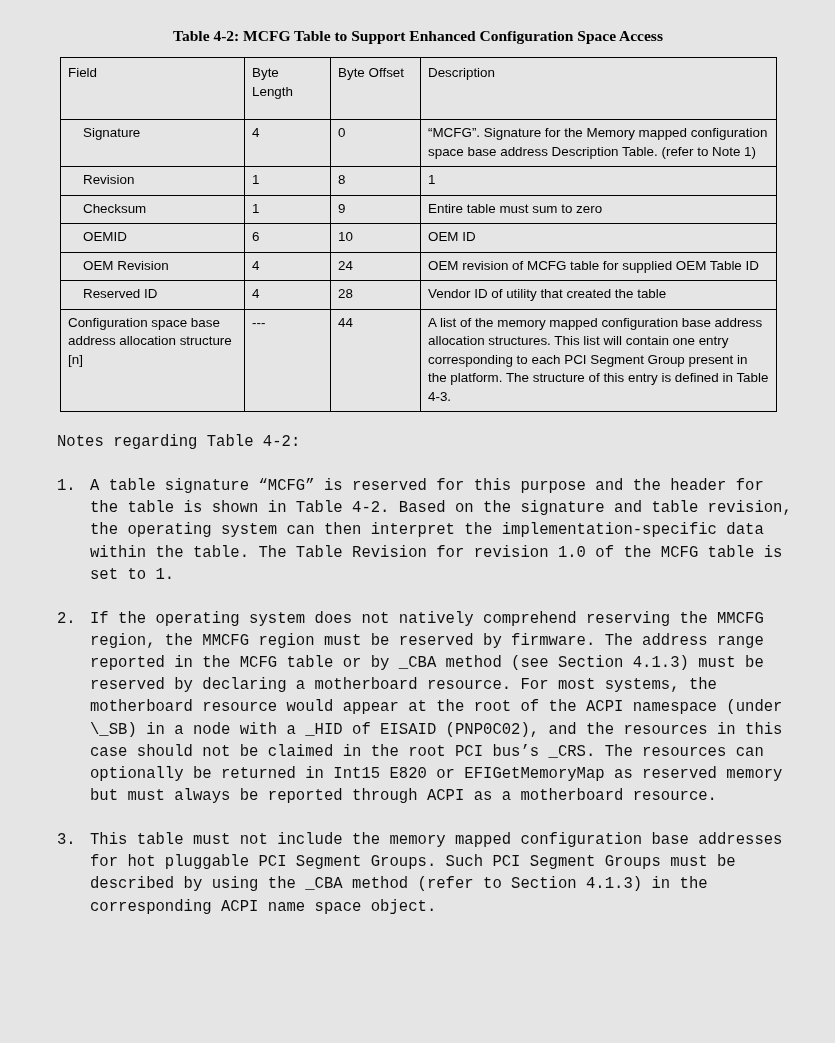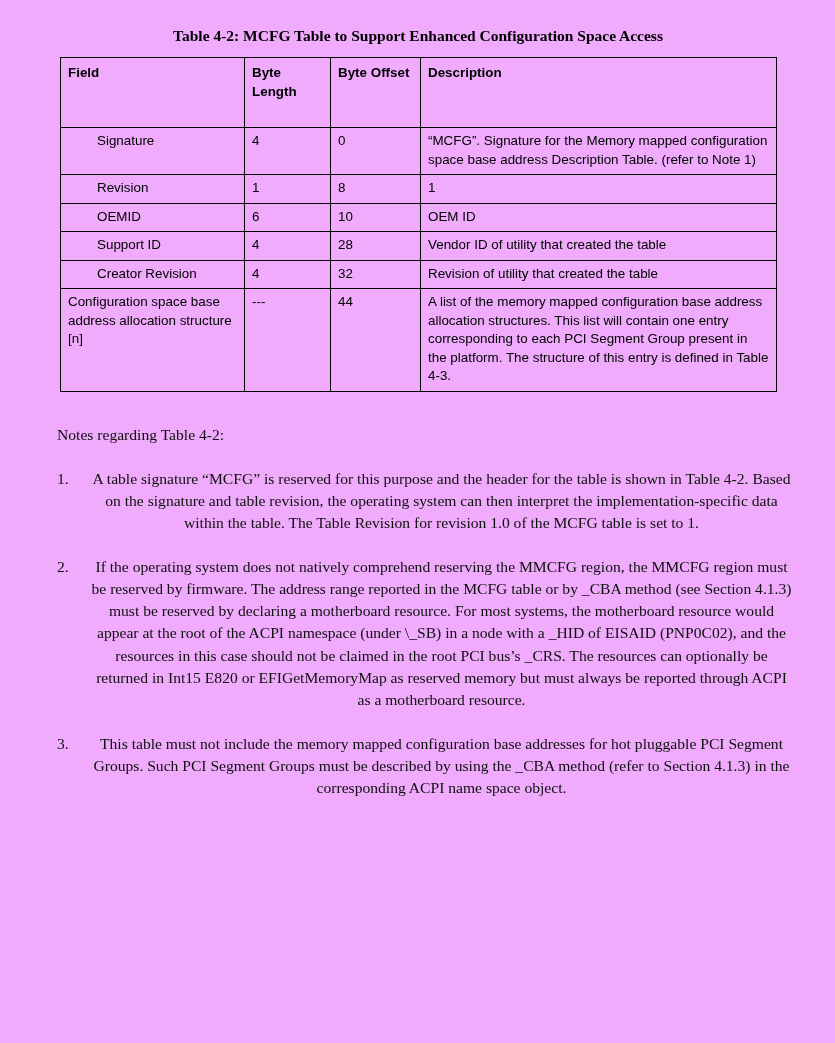--- a/index.html
+++ b/index.html
@@ -4,21 +4,21 @@
 <style>
   html, body {
     margin: 0;
     padding: 0;
     background: #ffffff;
   }
   .page {
     position: relative;
     width: 835px;
     height: 1043px;
-    background: #f0abfc;
+    background: #e5e5e5;
     color: #000000;
     overflow: hidden;
     font-family: "Liberation Sans", sans-serif;
   }
   .table-title {
     margin: 27px 60px 12px 60px;
     width: 716px;
     text-align: center;
     font-family: "Liberation Serif", serif;
     font-weight: bold;
@@ -40,51 +40,50 @@
     border: 1.6px solid #000000;
     padding: 4px 7px 5px 7px;
     vertical-align: top;
     font-size: 13.4px;
     line-height: 1.38;
     color: #000000;
     text-align: left;
     word-wrap: break-word;
   }
   table.mcfg-table th {
-    font-weight: bold;
+    font-weight: normal;
     padding-top: 6px;
-    padding-bottom: 26px;
+    padding-bottom: 18px;
   }
   td.cell-byte-length, td.cell-byte-offset {
     text-align: center;
   }
   td.cell-field.indent {
-    padding-left: 36px;
+    padding-left: 22px;
   }
   .notes {
-    margin: 32px 42px 0 57px;
-    font-family: Liberation Serif, serif;
+    margin: 19px 42px 0 57px;
+    font-family: Liberation Mono, monospace;
     font-size: 15.6px;
     color: #0f0f0f;
     line-height: 1.42;
   }
   .notes-heading {
     margin-bottom: 10px;
   }
   .note-item {
     display: flex;
     margin-top: 22px;
   }
   .note-number {
     flex: none;
     width: 33px;
   }
   .note-text {
     flex: 1;
-    text-align: center;
   }
 </style>
 </head>
 <body>
 
 <div class="page">
 
   <div class="table-title">Table 4-2:  MCFG Table to Support Enhanced Configuration Space Access</div>
 
   <table class="mcfg-table">
@@ -109,36 +108,42 @@
           <td class="cell-byte-offset">0</td>
           <td class="cell-description">“MCFG”.  Signature for the Memory mapped configuration space base address Description Table.  (refer to Note 1)</td>
         </tr>
         <tr>
           <td class="cell-field indent">Revision</td>
           <td class="cell-byte-length">1</td>
           <td class="cell-byte-offset">8</td>
           <td class="cell-description">1</td>
         </tr>
         <tr>
+          <td class="cell-field indent">Checksum</td>
+          <td class="cell-byte-length">1</td>
+          <td class="cell-byte-offset">9</td>
+          <td class="cell-description">Entire table must sum to zero</td>
+        </tr>
+        <tr>
           <td class="cell-field indent">OEMID</td>
           <td class="cell-byte-length">6</td>
           <td class="cell-byte-offset">10</td>
           <td class="cell-description">OEM ID</td>
         </tr>
         <tr>
-          <td class="cell-field indent">Support ID</td>
+          <td class="cell-field indent">OEM Revision</td>
+          <td class="cell-byte-length">4</td>
+          <td class="cell-byte-offset">24</td>
+          <td class="cell-description">OEM revision of MCFG table for supplied OEM Table ID</td>
+        </tr>
+        <tr>
+          <td class="cell-field indent">Reserved ID</td>
           <td class="cell-byte-length">4</td>
           <td class="cell-byte-offset">28</td>
           <td class="cell-description">Vendor ID of utility that created the table</td>
-        </tr>
-        <tr>
-          <td class="cell-field indent">Creator Revision</td>
-          <td class="cell-byte-length">4</td>
-          <td class="cell-byte-offset">32</td>
-          <td class="cell-description">Revision of utility that created the table</td>
         </tr>
         <tr>
           <td class="cell-field">Configuration space base address allocation structure [n]</td>
           <td class="cell-byte-length">---</td>
           <td class="cell-byte-offset">44</td>
           <td class="cell-description">A list of the memory mapped configuration base address allocation structures.  This list will contain one entry corresponding to each PCI Segment Group present in the platform.  The structure of this entry is defined in Table 4-3.</td>
         </tr>
       </tbody>
   </table>
 

